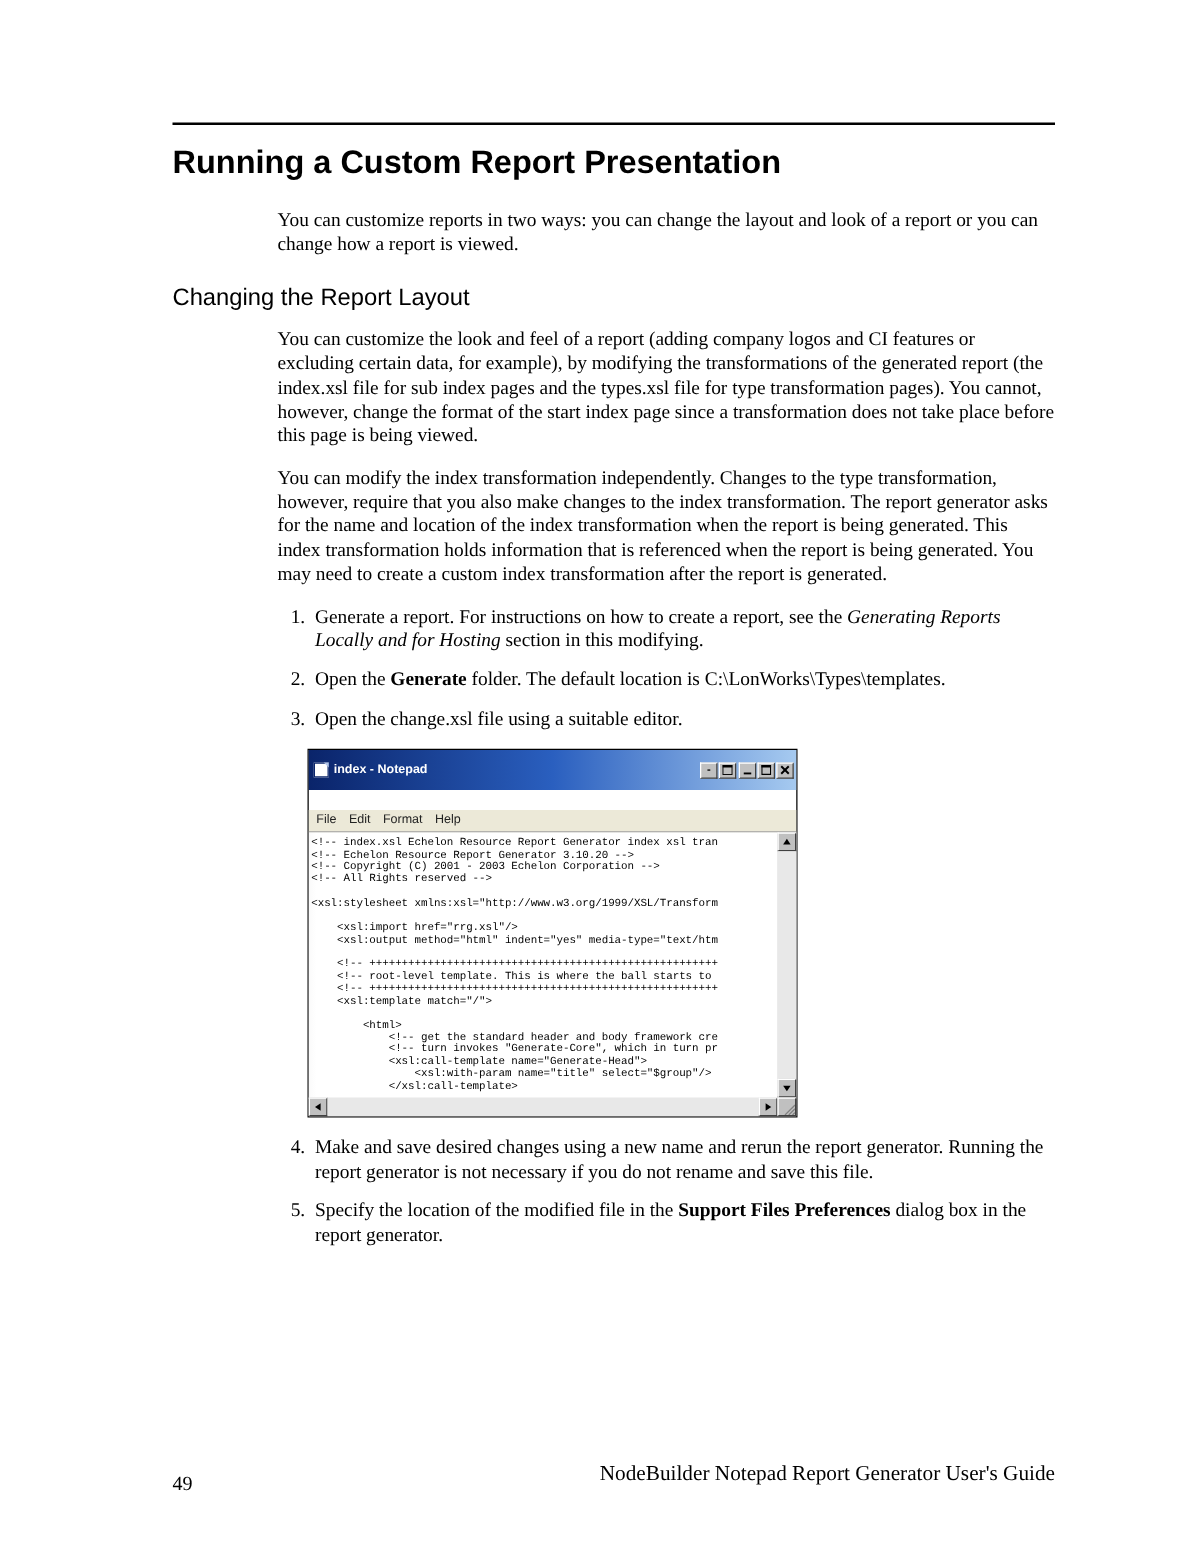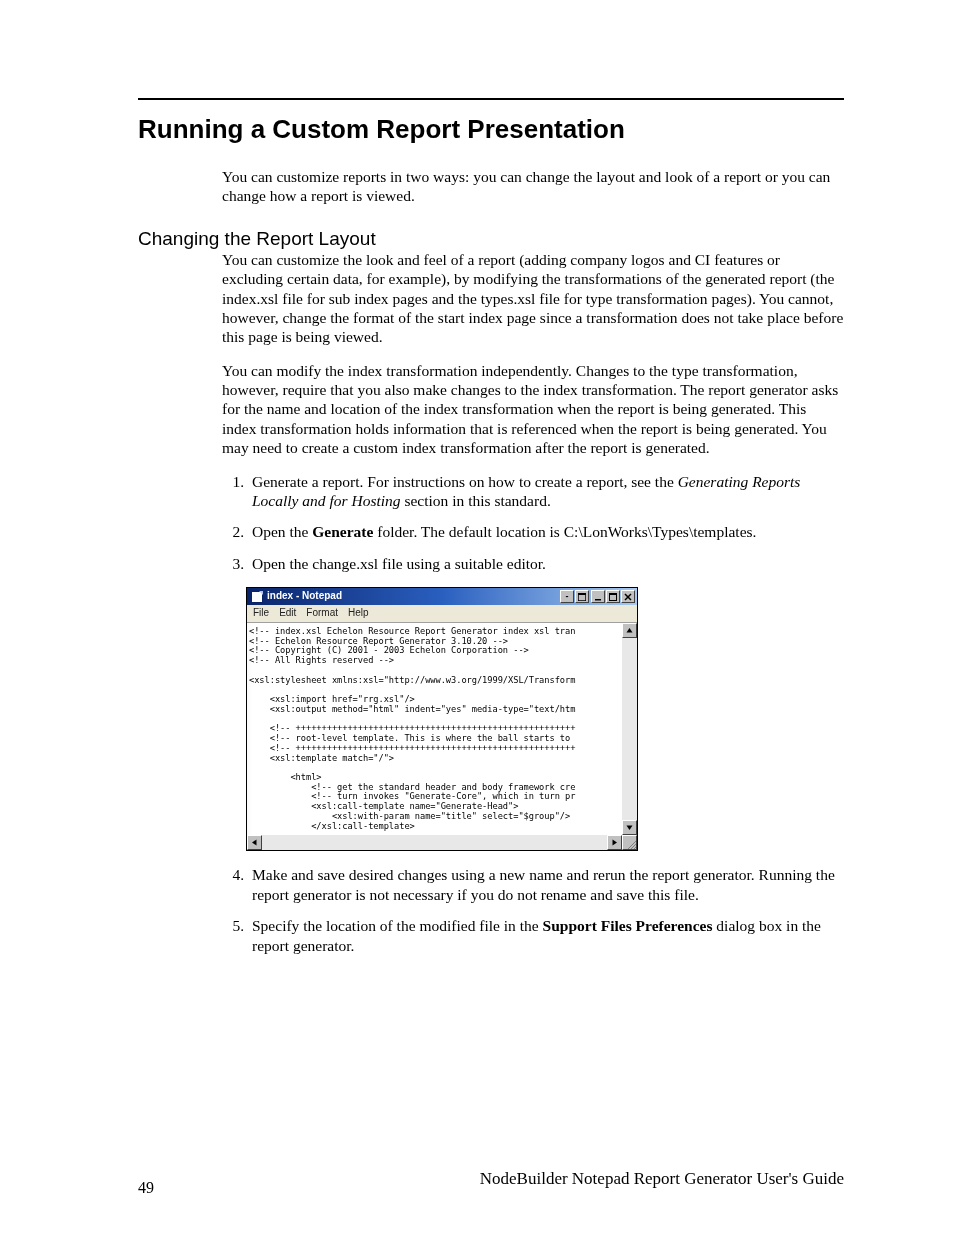--- a/index.html
+++ b/index.html
@@ -23,21 +23,21 @@
   h1.title {
     font-family: Arial, Helvetica, sans-serif;
     font-weight: 700;
     font-size: 26px;
     margin: 0 0 22px 0;
   }
   h2.subhead {
     font-family: Arial, Helvetica, sans-serif;
     font-weight: 400;
     font-size: 19px;
-    margin: 22px 0 0 0;
+    margin: 22px 0 12px 0;
   }
   .body-indent {
     margin-left: 84px;
     line-height: 1.25;
   }
   p { margin: 0 0 14px 0; }
   ol {
     margin: 0 0 14px 0;
     padding-left: 26px;
   }
@@ -61,21 +61,21 @@
     background: #fff;
     display: flex;
     flex-direction: column;
   }
   .np-titlebar {
     display: flex;
     align-items: center;
     justify-content: space-between;
     background: linear-gradient(90deg, #0a246a 0%, #2a5fbf 50%, #a6caf0 100%);
     color: #fff;
-    height: 17px;
+    height: 32px;
     padding: 0 2px 0 4px;
     font-family: Tahoma, Arial, sans-serif;
     font-size: 10px;
     font-weight: 700;
   }
   .np-titlebar .title-left {
     display: flex;
     align-items: center;
     gap: 4px;
   }
@@ -116,33 +116,35 @@
     background: #ece9d8;
     height: 17px;
     border-bottom: 1px solid #a0a0a0;
     display: flex;
     gap: 10px;
     align-items: center;
     padding: 0 6px;
     font-family: Tahoma, Arial, sans-serif;
     font-size: 10px;
     color: #222;
+    margin-top: 16px;
   }
   .np-text-wrap {
     display:flex;
     background: linear-gradient(90deg, #fafafa 0, #fff 6px, #fff 100%);
   }
   .np-textarea {
     white-space: pre;
     padding: 4px 12px 4px 2px;
     line-height: 1.12;
     color: #000;
     flex: 1 1 auto;
     overflow: hidden;
     letter-spacing: -0.05px;
+    font-family: Liberation Mono, monospace;
   }
   .np-vscroll, .np-hscroll-track {
     background:#e0e0e0;
   }
   .np-vscroll {
     width: 15px;
     display:flex; flex-direction:column;
   }
   .np-hscroll {
     display:flex; height:15px;
@@ -192,21 +194,21 @@
 </div>
 
 <h2 class="subhead">Changing the Report Layout</h2>
 
 <div class="body-indent">
   <p>You can customize the look and feel of a report (adding company logos and CI features or excluding certain data, for example), by modifying the transformations of the generated report (the index.xsl file for sub index pages and the types.xsl file for type transformation pages). You cannot, however, change the format of the start index page since a transformation does not take place before this page is being viewed.</p>
   <p>You can modify the index transformation independently. Changes to the type transformation, however, require that you also make changes to the index transformation. The report generator asks for the name and location of the index transformation when the report is being generated. This index transformation holds information that is referenced when the report is being generated. You may need to create a custom index transformation after the report is generated.</p>
 
   <ol>
     <li>
-      <span>Generate a report. For instructions on how to create a report, see the </span><em>Generating Reports Locally and for Hosting</em><span> section in this standard.</span>
+      <span>Generate a report. For instructions on how to create a report, see the </span><em>Generating Reports Locally and for Hosting</em><span> section in this modifying.</span>
     </li>
     <li>
       <span>Open the </span><strong>Generate</strong><span> folder. The default location is C:\LonWorks\Types\templates.</span>
     </li>
     <li>Open the change.xsl file using a suitable editor.</li>
   </ol>
 
   <div class="notepad-wrap">
     <div class="notepad">
       <div class="np-titlebar">

